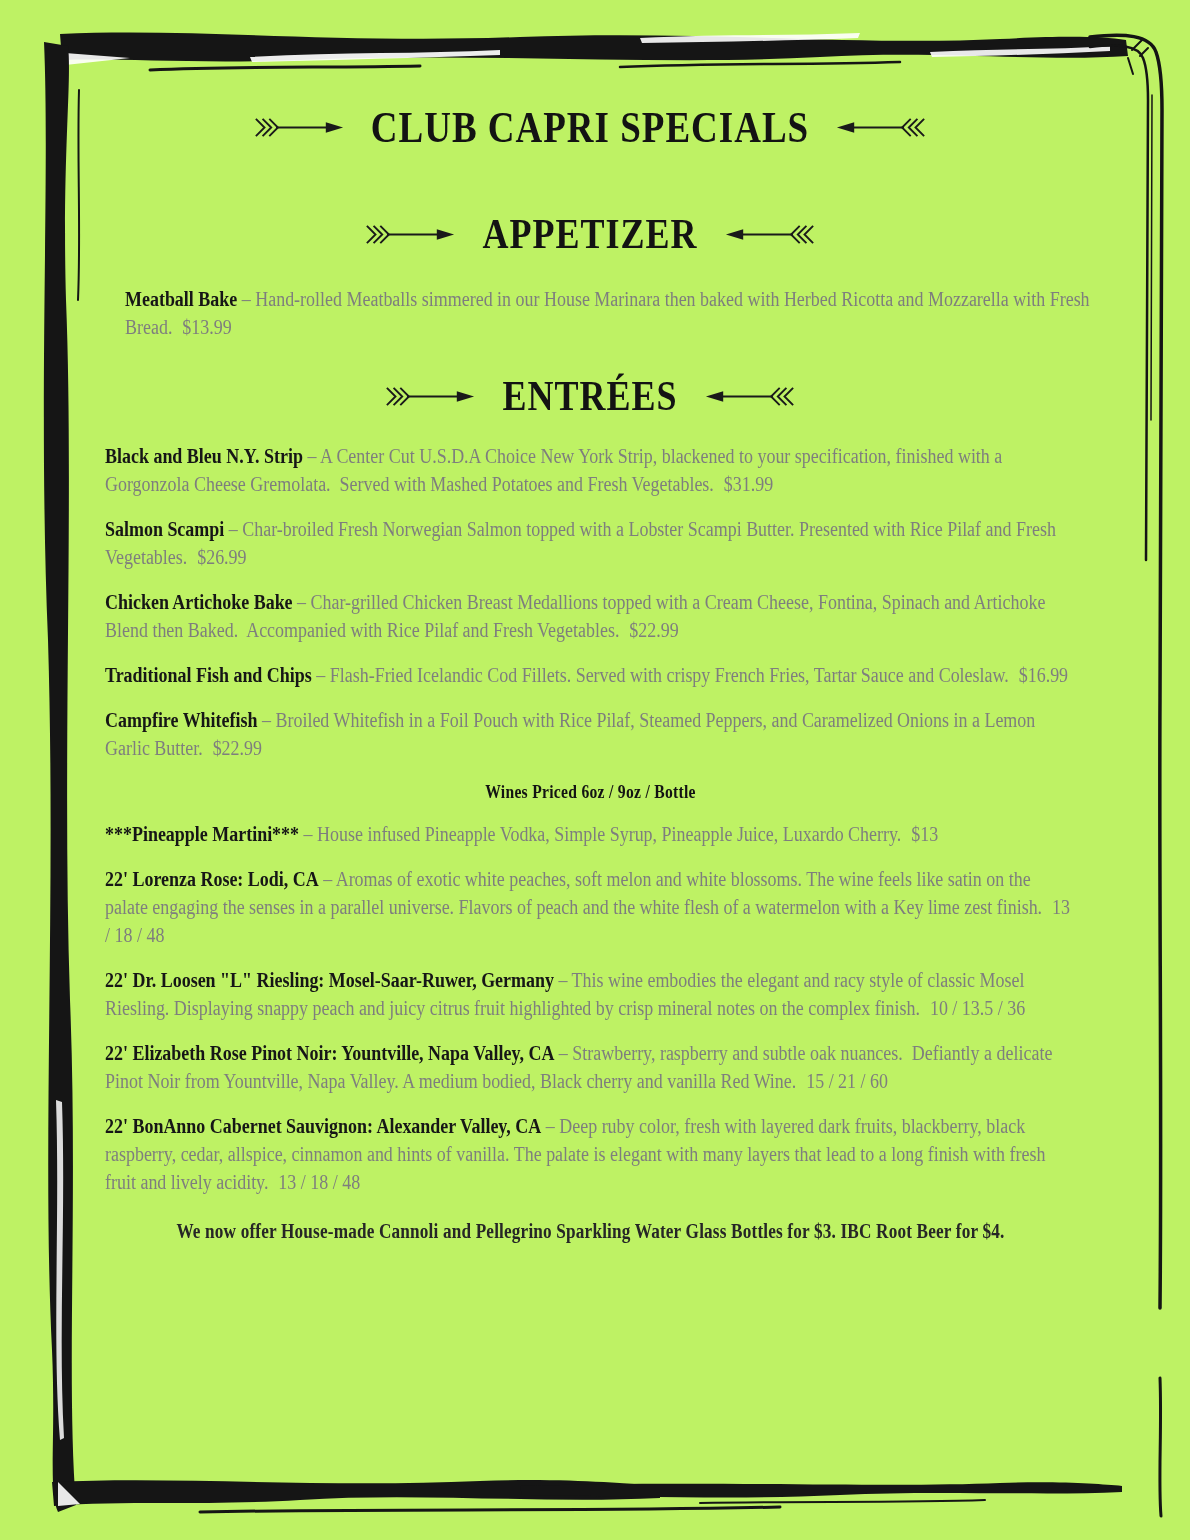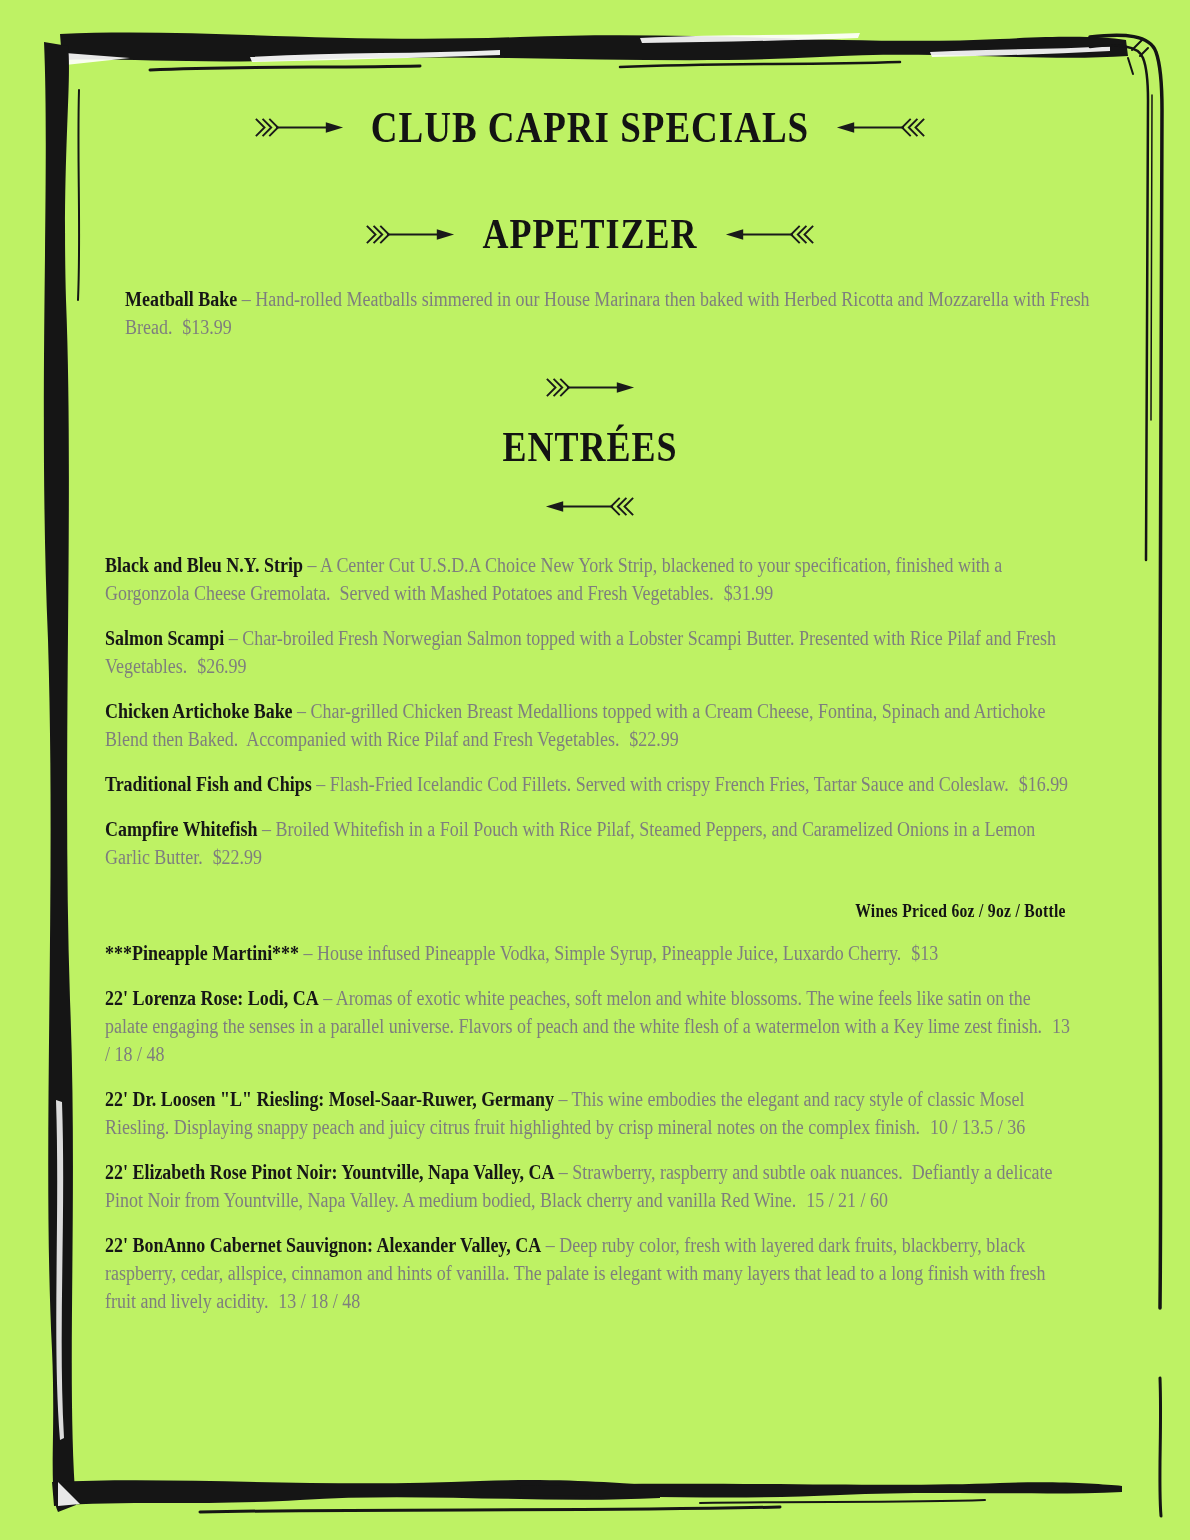--- a/index.html
+++ b/index.html
@@ -14,24 +14,24 @@
   .heading-text {
     display:inline-block; font-weight:700; color:#131313; white-space:nowrap;
     transform:scaleY(1.18); letter-spacing:1px;
   }
   .title .heading-text { font-size:37px; }
   .h2 .heading-text { font-size:36px; }
 
   .title        { margin-top:46px; }
   .h-appetizer  { margin-top:64px; }
   .items-appetizer { margin-top:30px;margin-left:20px; }
-  .h-entrees    { margin-top:34px;flex-direction:column; }
-  .items-entrees { margin-top:32px; }
+  .h-entrees    { margin-top:34px; }
+  .items-entrees { margin-top:25px; }
   .h-cocktails  { margin-top:37px; }
-  .subheading   { margin-top:30px; text-align:right; }
+  .subheading   { margin-top:20px; text-align:center; }
   .subheading-text {
     display:inline-block; font-weight:700; font-size:17px; color:#131313;
     transform:scale(0.92,1.1); white-space:nowrap; letter-spacing:0.3px;
   }
   .items-cocktails { margin-top:18px; }
 
   .item {
     width:1080px; transform:scaleX(0.898); transform-origin:left top;
     font-size:20px; line-height:28px; color:#7e7e7e; margin:0 0 17px 0;
   }
@@ -183,15 +183,18 @@
         <span class="item-desc">– Strawberry, raspberry and subtle oak nuances.  Defiantly a delicate Pinot Noir from Yountville, Napa Valley. A medium bodied, Black cherry and vanilla Red Wine.</span>
         <span class="item-price">15 / 21 / 60</span>
       </p>
       <p class="item">
         <span class="item-name">22' BonAnno Cabernet Sauvignon: Alexander Valley, CA</span>
         <span class="item-desc">– Deep ruby color, fresh with layered dark fruits, blackberry, black raspberry, cedar, allspice, cinnamon and hints of vanilla. The palate is elegant with many layers that lead to a long finish with fresh fruit and lively acidity.</span>
         <span class="item-price">13 / 18 / 48</span>
       </p>
     </div>
 
+    <div class="footer-note">
+      <span class="footer-text">We now offer House-made Cannoli and Pellegrino Sparkling Water Glass Bottles for $3. IBC Root Beer for $4.</span>
+    </div>
 
   </div>
 </div>
 
 </body></html>

